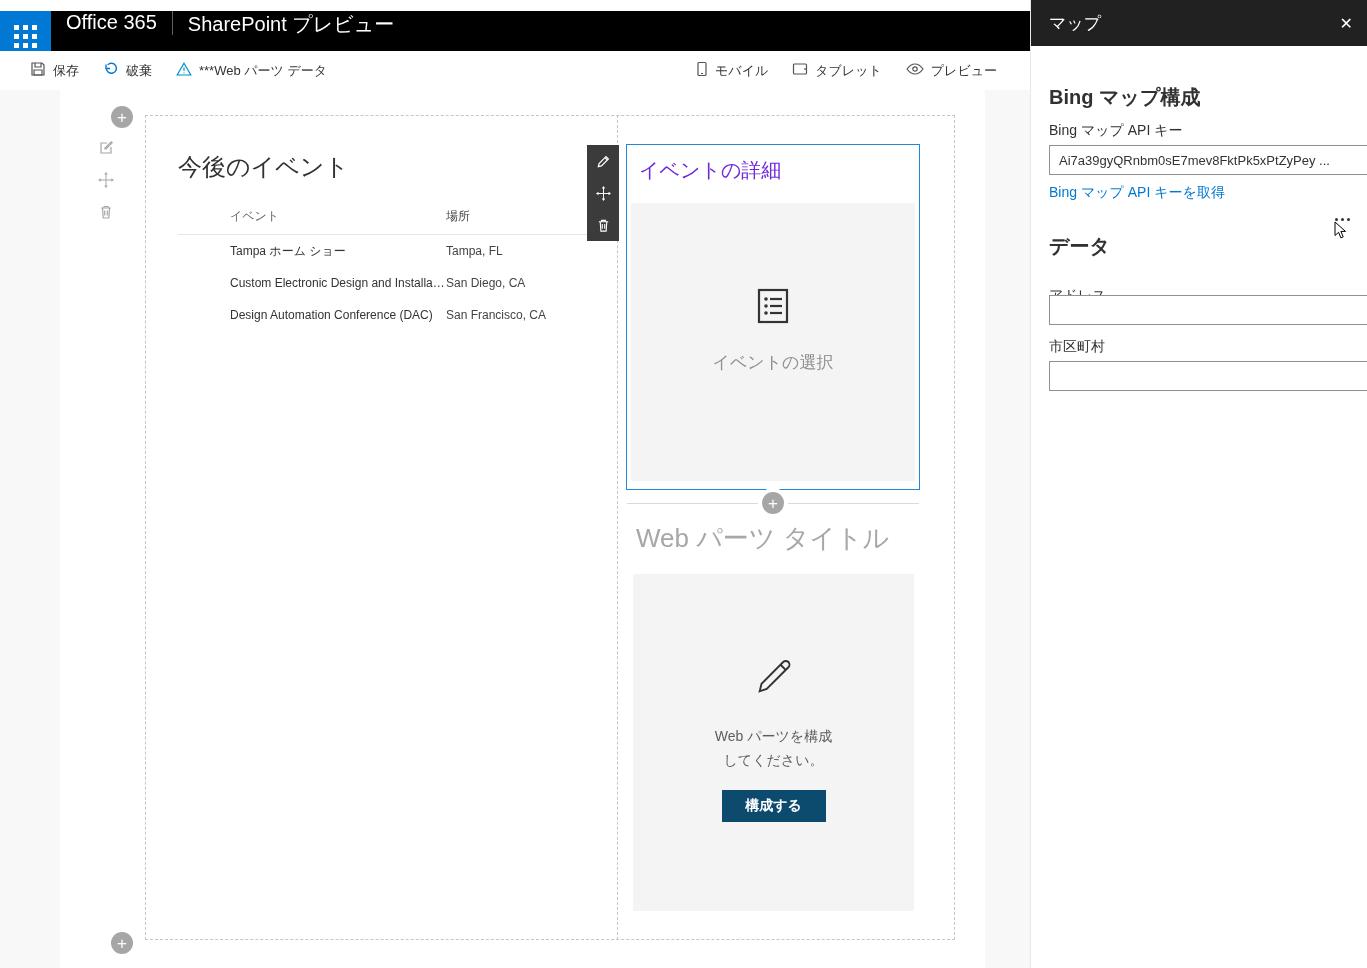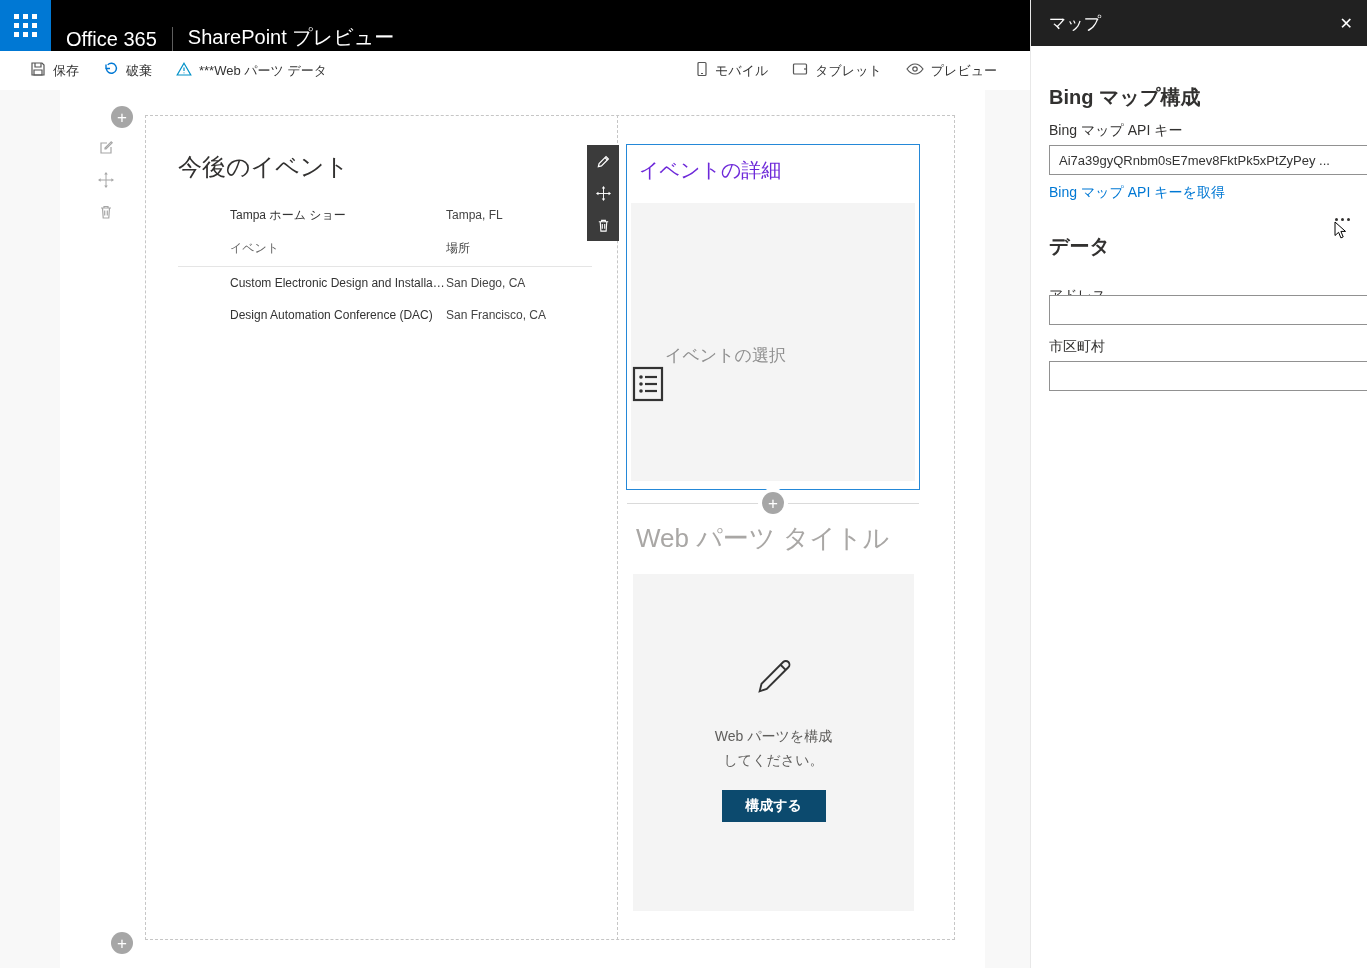--- a/index.html
+++ b/index.html
@@ -1,22 +1,22 @@
 <!DOCTYPE html>
 <html><head>
 <meta charset="utf-8">
 <style>
   * { margin:0; padding:0; box-sizing:border-box; }
   html,body { width:1367px; height:968px; background:#fff; overflow:hidden;
     font-family:"Liberation Sans","DejaVu Sans",sans-serif; }
   .page { position:relative; width:1367px; height:968px; background:#fff; }
 
   
-  .topbar { position:absolute; left:0; top:0; width:1030px; height:51px; background:#000;
-    display:flex; align-items:flex-end; }
+  .topbar { position:absolute; left:0; top:11px; width:1030px; height:51px; background:#000;
+    display:flex; align-items:flex-start; }
   .waffle { width:51px; height:51px; background:#0078d4; display:grid;
     grid-template-columns:repeat(3,5px); grid-auto-rows:5px; gap:4px; place-content:center;
     cursor:pointer; border:none; }
   .waffle span { width:5px; height:5px; background:#fff; display:block; }
   .brand { color:#fff; font-size:20px; margin-left:15px; white-space:nowrap; }
   .tb-divider { width:1px; height:24px; background:#5e5e5e; margin:0 15px; }
   .app-title { color:#fff; font-size:20px; white-space:nowrap; }
 
   
   .commandbar { position:absolute; left:0; top:51px; width:1030px; height:39px; background:#fff;
@@ -52,21 +52,21 @@
   .wp-toolbar { position:absolute; left:587px; top:145px; width:32px; background:#3b3b3b;
     display:flex; flex-direction:column; }
   .wp-toolbar button { width:32px; height:32px; background:none; border:none; cursor:pointer;
     display:flex; align-items:center; justify-content:center; }
 
   
   .wp-details { position:absolute; left:626px; top:144px; width:294px; height:346px;
     border:1px solid #2488d8; background:#fff; cursor:pointer; }
   .wp-details-title { position:absolute; left:12px; top:12px; font-size:20px; color:#6d28d9; font-weight:400; }
   .details-placeholder { position:absolute; left:4px; top:58px; right:4px; bottom:8px; background:#f4f4f4;
-    display:flex; flex-direction:row; align-items:center; }
+    display:flex; flex-direction:column; align-items:center; }
   .details-placeholder svg { margin-top:84px; }
   .details-placeholder-text { margin-top:26px; font-size:17px; color:#8f8f8f; }
 
   .wp-divider-line { position:absolute; left:627px; top:503px; width:292px; height:0;
     border-top:1px solid #dadada; }
 
   
   .wp-config-title { position:absolute; left:636px; top:521px; font-size:26px; color:#a9a7a5; font-weight:300; }
   .wp-config-box { position:absolute; left:633px; top:574px; width:281px; height:337px; background:#f4f4f4;
     display:flex; flex-direction:column; align-items:center; cursor:pointer; }
@@ -213,27 +213,27 @@
 
   <button class="add-circle" style="left:111px; top:106px;">
       <span>+</span>
     </button>
   <button class="add-circle" style="left:111px; top:932px;">
       <span>+</span>
     </button>
 
   <div class="events-title">今後のイベント</div>
   <div class="events-table">
+    <div class="t-row t-head">
+      <div class="t-c1">イベント</div>
+      <div class="t-c2">場所</div>
+    </div>
     <div class="t-row">
       <div class="t-c1">Tampa ホーム ショー</div>
       <div class="t-c2">Tampa, FL</div>
-    </div>
-    <div class="t-row t-head">
-      <div class="t-c1">イベント</div>
-      <div class="t-c2">場所</div>
     </div>
     <div class="t-row">
       <div class="t-c1">Custom Electronic Design and Installation As...</div>
       <div class="t-c2">San Diego, CA</div>
     </div>
     <div class="t-row">
       <div class="t-c1">Design Automation Conference (DAC)</div>
       <div class="t-c2">San Francisco, CA</div>
     </div>
   </div>

